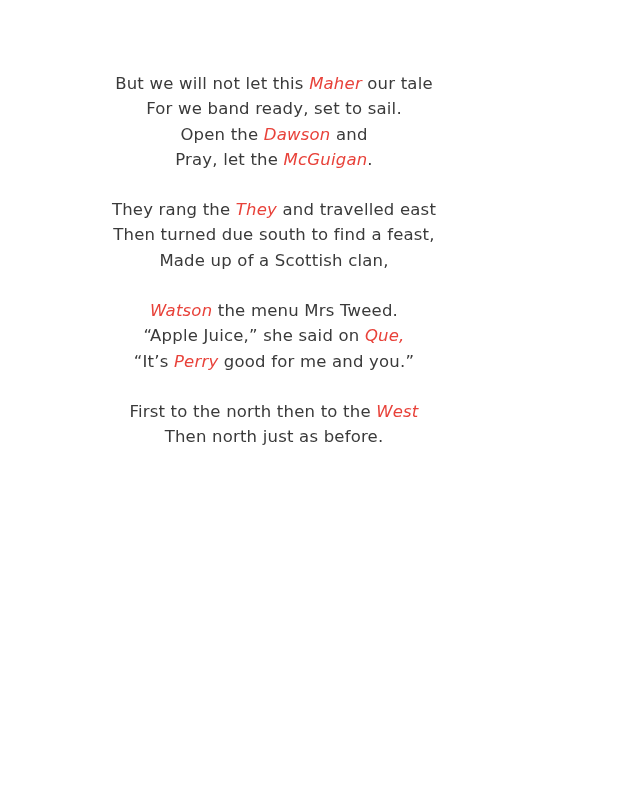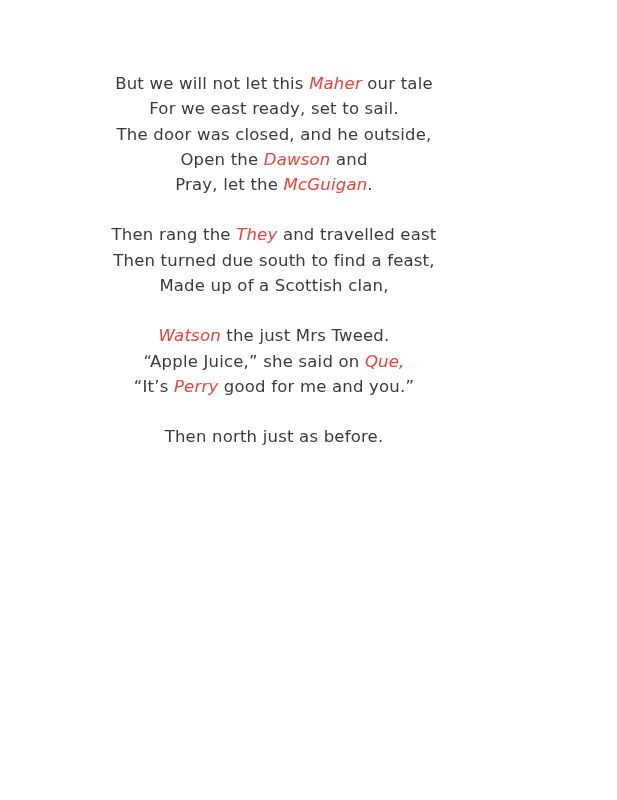--- a/index.html
+++ b/index.html
@@ -45,32 +45,32 @@
     font-style: italic;
   }
 </style>
 </head>
 <body>
 
 <div class="page">
   <div class="poem">
       <div class="stanza">
         <div class="line"><span class="seg-ink">But we will not let this </span><span class="seg-accent">Maher</span><span class="seg-ink"> our tale</span></div>
-        <div class="line"><span class="seg-ink">For we east ready, set to sail.</span></div>
-        <div class="line"><span class="seg-ink">The door was closed, and he outside,</span></div>
+        <div class="line"><span class="seg-ink">For we band ready, set to sail.</span></div>
         <div class="line"><span class="seg-ink">Open the </span><span class="seg-accent">Dawson</span><span class="seg-ink"> and</span></div>
         <div class="line"><span class="seg-ink">Pray, let the </span><span class="seg-accent">McGuigan</span><span class="seg-ink">.</span></div>
       </div>
       <div class="stanza">
-        <div class="line"><span class="seg-ink">Then rang the </span><span class="seg-accent">They</span><span class="seg-ink"> and travelled east</span></div>
+        <div class="line"><span class="seg-ink">They rang the </span><span class="seg-accent">They</span><span class="seg-ink"> and travelled east</span></div>
         <div class="line"><span class="seg-ink">Then turned due south to find a feast,</span></div>
         <div class="line"><span class="seg-ink">Made up of a Scottish clan,</span></div>
       </div>
       <div class="stanza">
-        <div class="line"><span class="seg-accent">Watson</span><span class="seg-ink"> the just Mrs Tweed.</span></div>
+        <div class="line"><span class="seg-accent">Watson</span><span class="seg-ink"> the menu Mrs Tweed.</span></div>
         <div class="line"><span class="seg-ink">“Apple Juice,” she said on </span><span class="seg-accent">Que,</span></div>
         <div class="line"><span class="seg-ink">“It’s </span><span class="seg-accent">Perry</span><span class="seg-ink"> good for me and you.”</span></div>
       </div>
       <div class="stanza">
+        <div class="line"><span class="seg-ink">First to the north then to the </span><span class="seg-accent">West</span></div>
         <div class="line"><span class="seg-ink">Then north just as before.</span></div>
       </div>
     </div>
 </div>
 
 </body></html>

